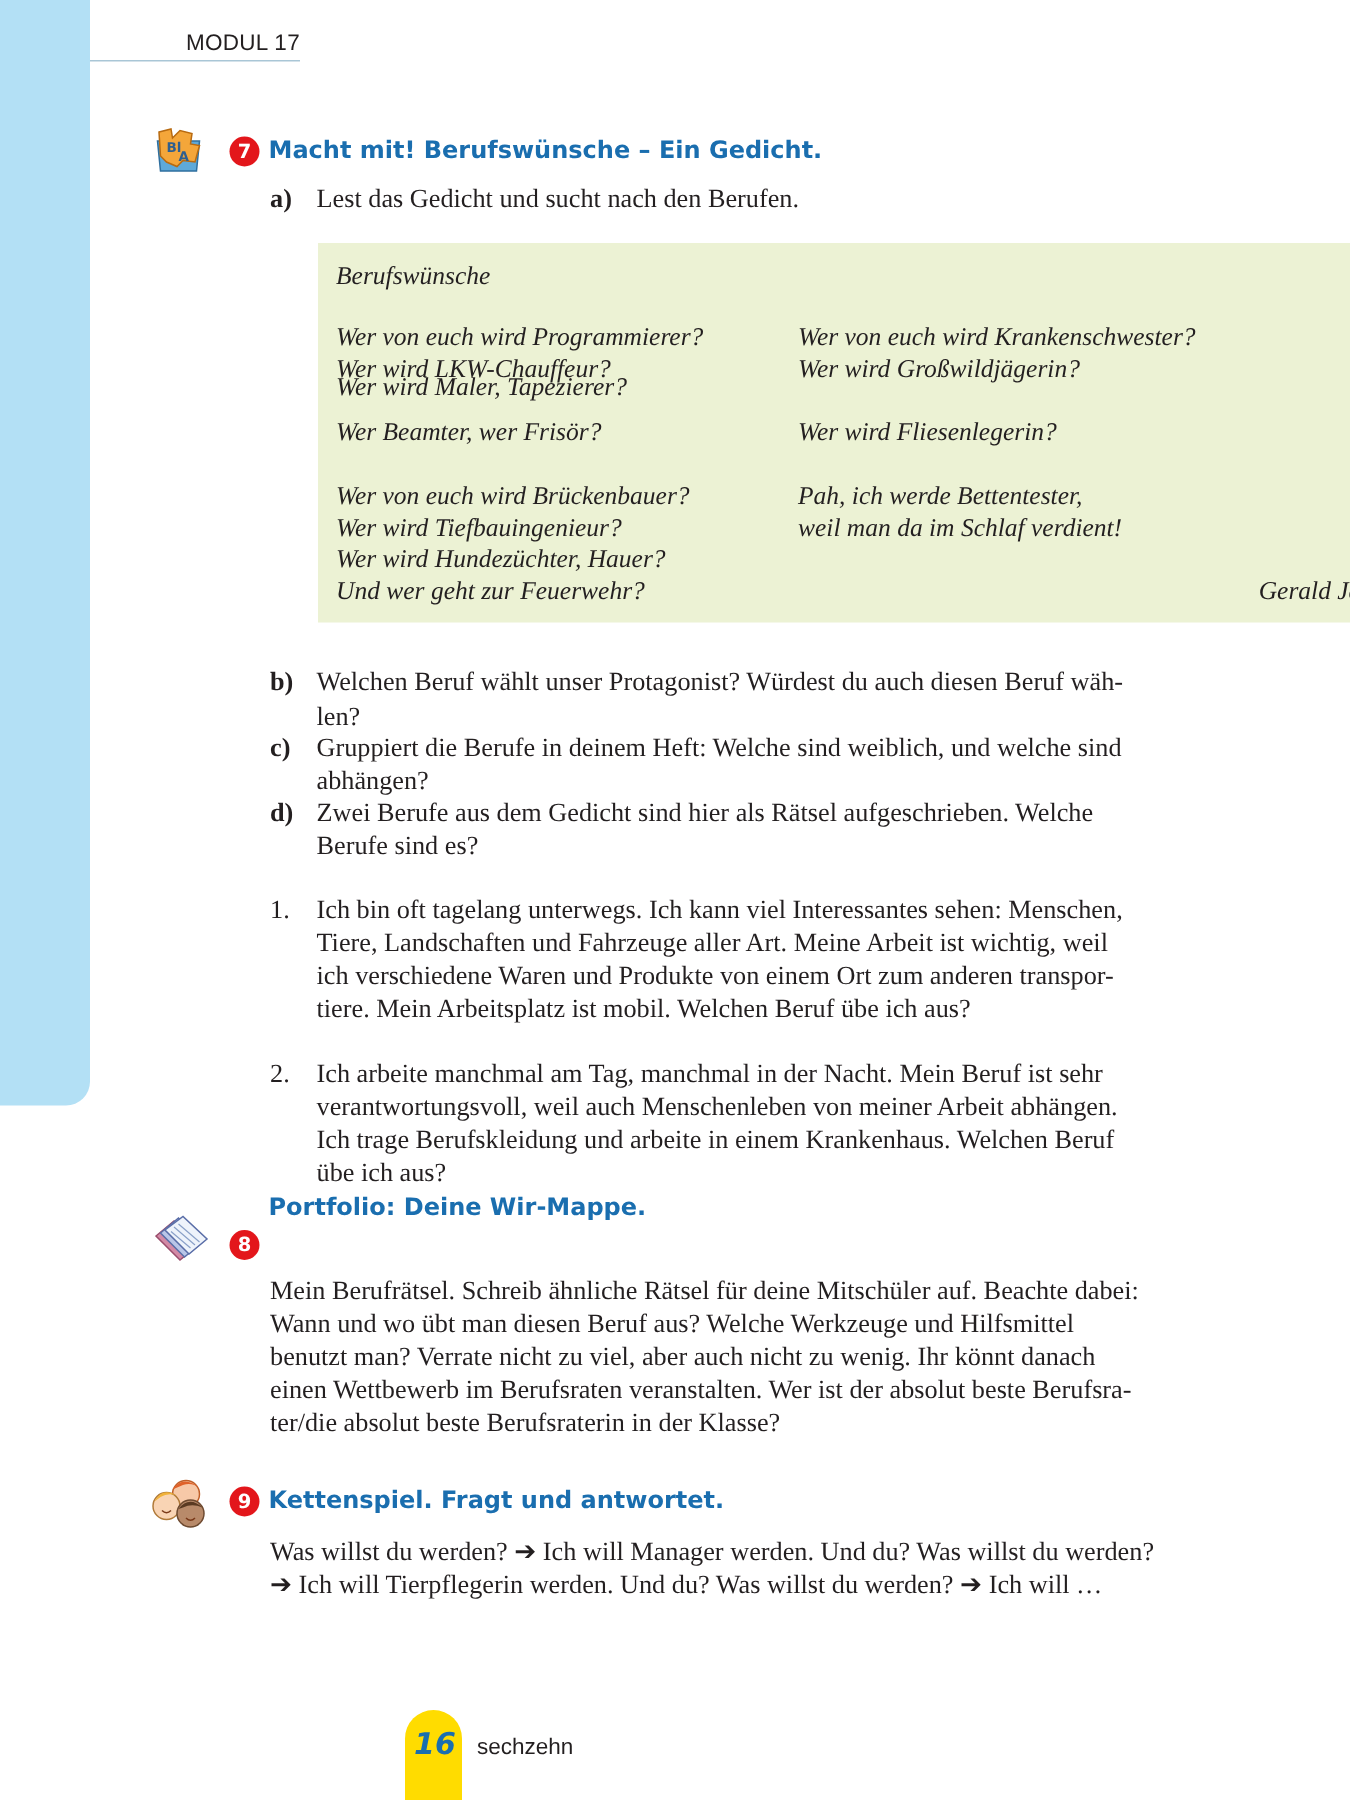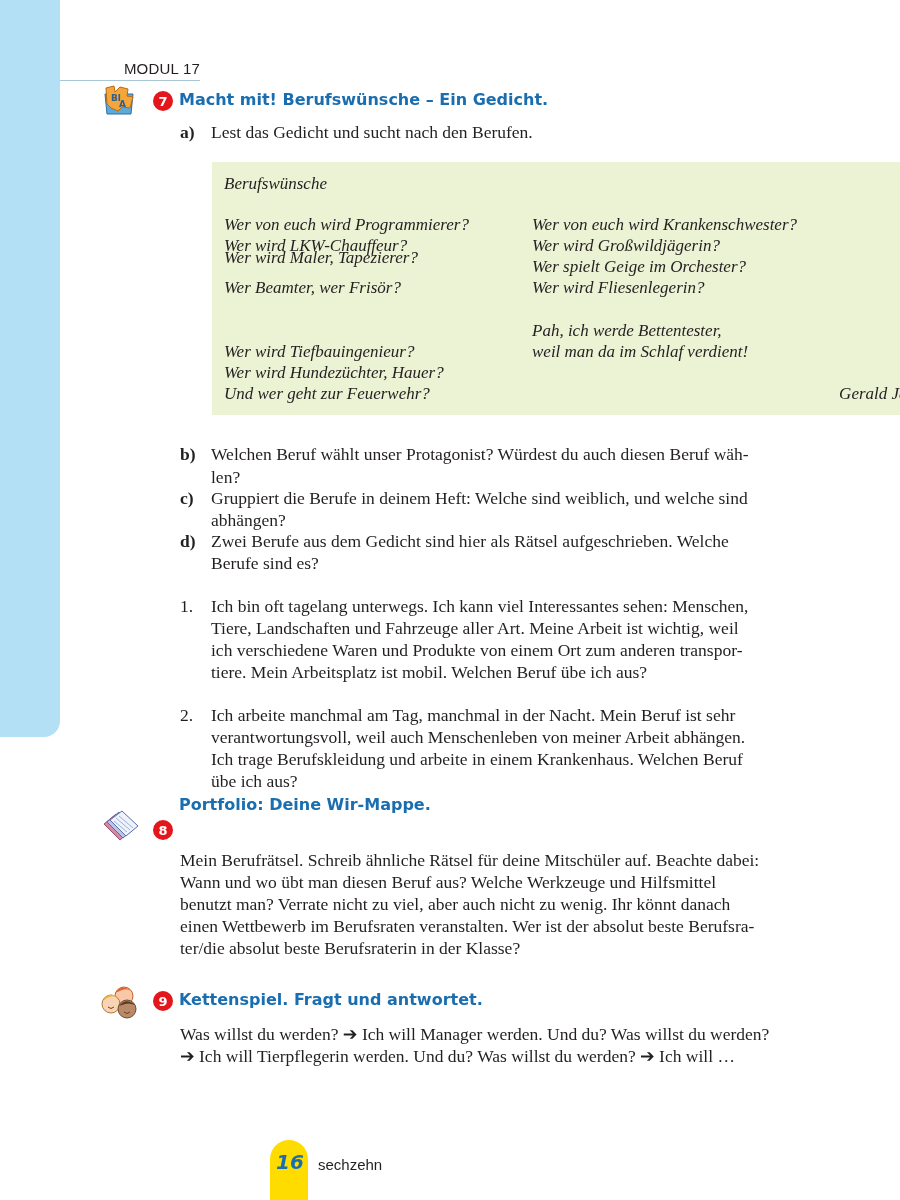--- a/index.html
+++ b/index.html
@@ -8,21 +8,20 @@
       background: #ffffff; color: #231f20;
       font-family: "Liberation Serif", "DejaVu Serif", serif;
     }
     .sidebar {
       position: absolute; left: 0; top: 0; width: 60px; height: 737px;
       background: #b3e0f5; border-bottom-right-radius: 16px;
     }
     .module-header {
       position: absolute; left: 60px; top: 18px; width: 140px; height: 22px;
       border-bottom: 1.5px solid #a9c6d6;
-      margin-top: 40px;
     }
     .module-label {
       position: absolute; right: 0; top: 2px;
       font-family: "Liberation Sans", "DejaVu Sans", sans-serif;
       font-size: 15px; color: #231f20; letter-spacing: 0.2px;
     }
     .task-icon { position: absolute; }
     .task-badge {
       position: absolute; width: 20px; height: 20px; border-radius: 50%;
       background: #e3161b; color: #fff;
@@ -86,27 +85,27 @@
 </div>
 
 <div class="poem-box">
   <div class="poem-line" style="left:12px; top:11px;">Berufswünsche</div>
 
   <div class="poem-line" style="left:12px; top:52px;">Wer von euch wird Programmierer?</div>
   <div class="poem-line" style="left:12px; top:73px;">Wer wird LKW-Chauffeur?</div>
   <div class="poem-line" style="left:12px; top:85px;text-align:center;">Wer wird Maler, Tapezierer?</div>
   <div class="poem-line" style="left:12px; top:115px;">Wer Beamter, wer Frisör?</div>
 
+  <div class="poem-line" style="left:12px; top:158px;">Wer von euch wird Brückenbauer?</div>
   <div class="poem-line" style="left:12px; top:179px;">Wer wird Tiefbauingenieur?</div>
   <div class="poem-line" style="left:12px; top:221px;">Und wer geht zur Feuerwehr?</div>
   <div class="poem-line" style="left:12px; top:200px;">Wer wird Hundezüchter, Hauer?</div>
 
   <div class="poem-line" style="left:320px; top:52px;">Wer von euch wird Krankenschwester?</div>
   <div class="poem-line" style="left:320px; top:73px;">Wer wird Großwildjägerin?</div>
-  <div class="poem-line" style="left:320px; top:94px;">Wer spielt Geige im Orchester?</div>
   <div class="poem-line" style="left:320px; top:115px;">Wer wird Fliesenlegerin?</div>
 
   <div class="poem-line" style="left:320px; top:158px;">Pah, ich werde Bettentester,</div>
   <div class="poem-line" style="left:320px; top:179px;">weil man da im Schlaf verdient!</div>
 
   <div class="poem-line" style="right:14px; top:221px;">Gerald Jatzek</div>
 </div>
 
 <div class="line label-bold" style="left:180px; top:442px;">b)</div>
 <div class="line" style="left:211px; top:442px;">Welchen Beruf wählt unser Protagonist? Würdest du auch diesen Beruf wäh-</div>

